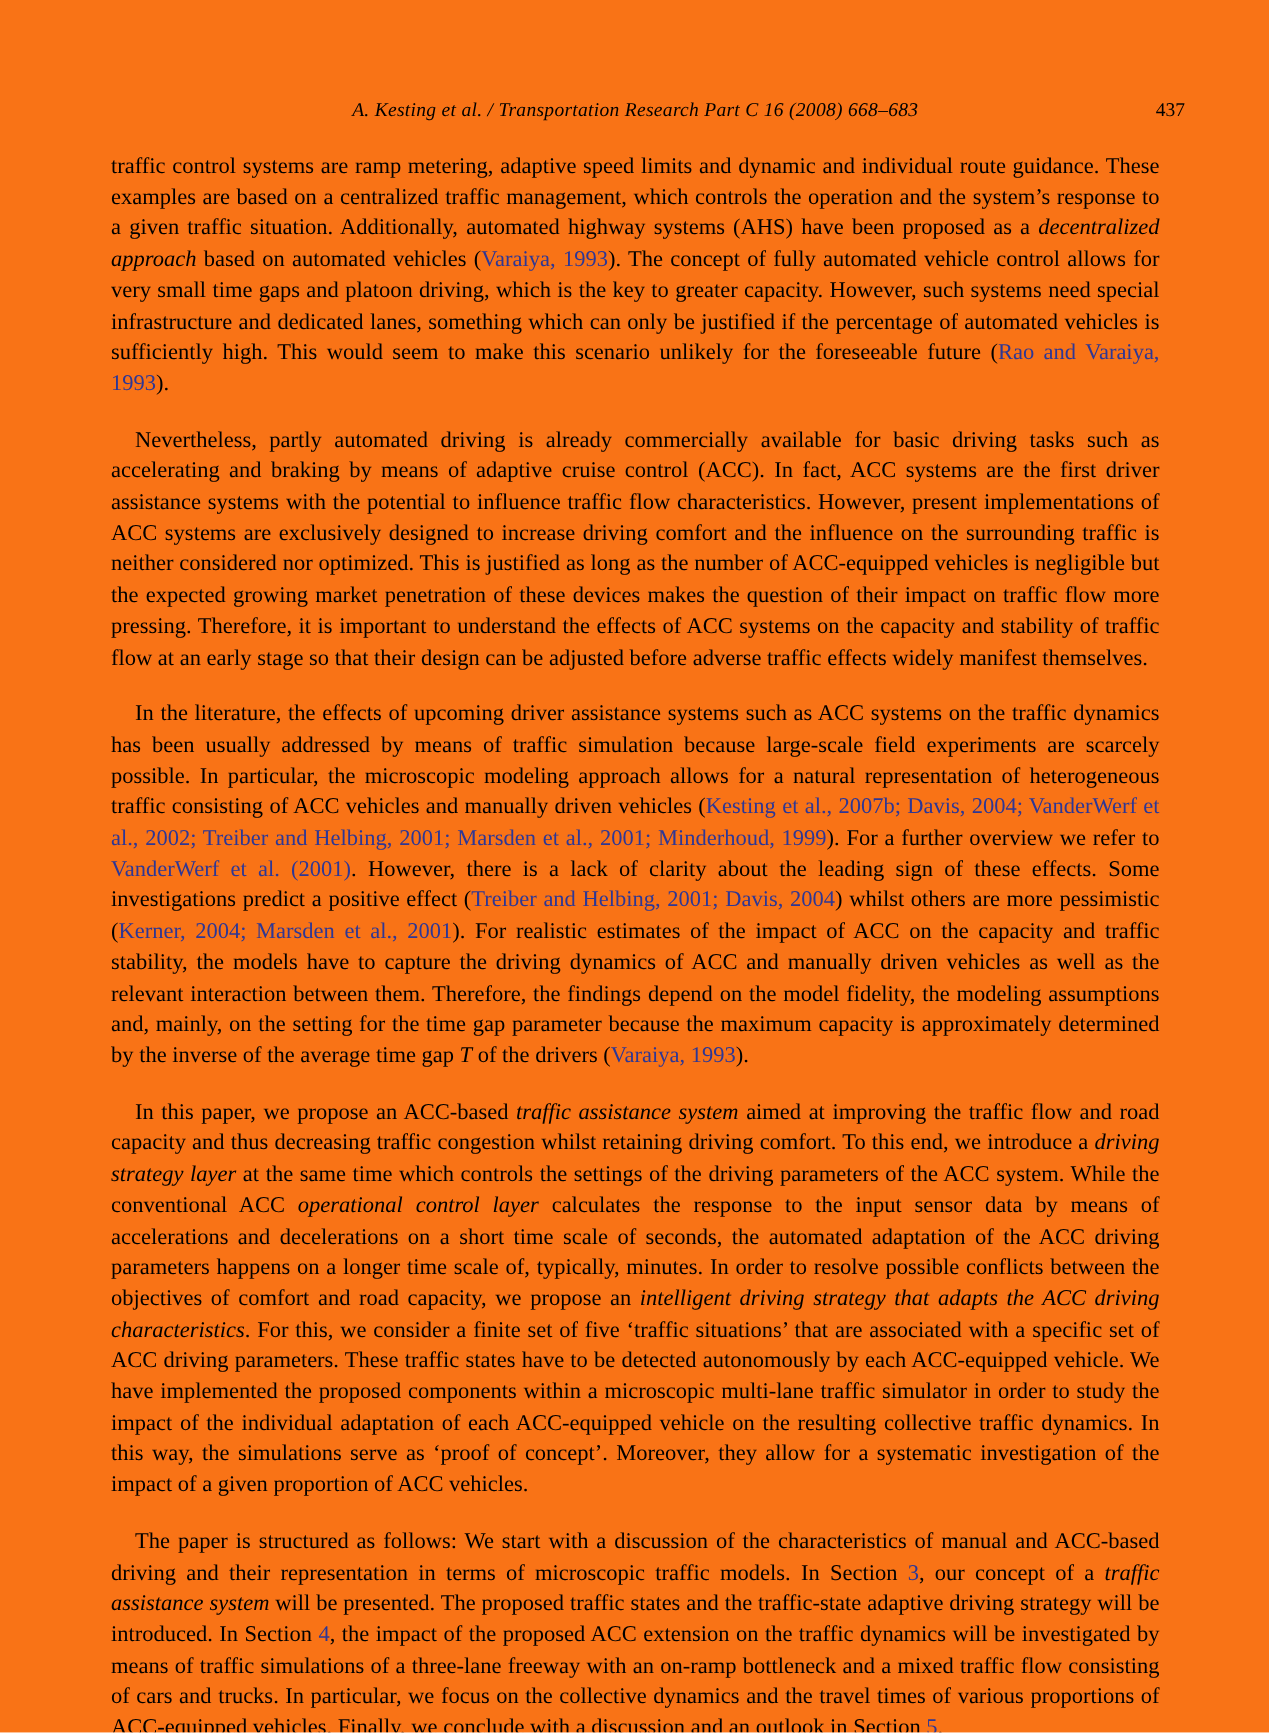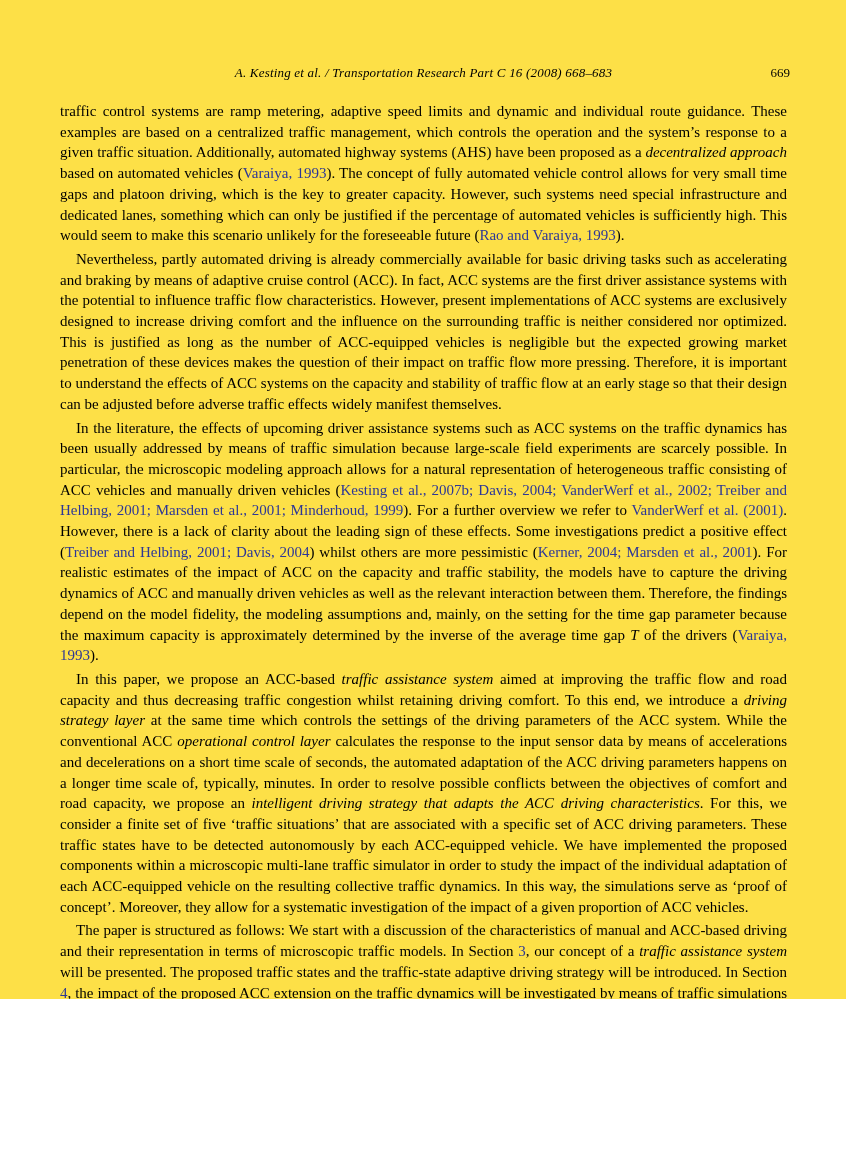--- a/index.html
+++ b/index.html
@@ -3,22 +3,22 @@
 <meta charset="utf-8">
 <style>
   html, body {
     margin: 0;
     padding: 0;
     background: #ffffff;
   }
   .page {
     position: relative;
     width: 846px;
-    height: 999px;
-    background: #fde047;
+    height: 1155px;
+    background: #f97316;
     box-sizing: border-box;
     padding: 64px 56px 0 57px;
     font-family: "Liberation Serif", "DejaVu Serif", serif;
     color: #000000;
     overflow: hidden;
   }
   .page-header {
     position: relative;
     height: 17px;
     margin-bottom: 20px;
@@ -39,21 +39,21 @@
     right: 0;
     top: 0;
     font-style: normal;
   }
   .article {
     font-size: 15px;
     line-height: 20.7px;
     text-align: justify;
   }
   p.para {
-    margin: 3px;
+    margin: 17px;
     padding: 0;
   }
   p.para.indent {
     text-indent: 16px;
     font-family: Liberation Serif, serif;
   }
   a.cite-link {
     color: var(--link-color, #2d3796);
     text-decoration: none;
     cursor: pointer;
@@ -61,21 +61,21 @@
   em.it {
     font-style: italic;
   }
 </style>
 </head>
 <body>
 
 <div class="page">
   <div class="page-header">
     <div class="running-title">A. Kesting et al. / Transportation Research Part C 16 (2008) 668–683</div>
-    <div class="page-number">669</div>
+    <div class="page-number">437</div>
   </div>
   <div class="article">
       <p class="para">traffic control systems are ramp metering, adaptive speed limits and dynamic and individual route guidance. These examples are based on a centralized traffic management, which controls the operation and the system’s response to a given traffic situation. Additionally, automated highway systems (AHS) have been proposed as a <em class="it">decentralized approach</em> based on automated vehicles (<a class="cite-link">Varaiya, 1993</a>). The concept of fully automated vehicle control allows for very small time gaps and platoon driving, which is the key to greater capacity. However, such systems need special infrastructure and dedicated lanes, something which can only be justified if the percentage of automated vehicles is sufficiently high. This would seem to make this scenario unlikely for the foreseeable future (<a class="cite-link">Rao and Varaiya, 1993</a>).</p>
       <p class="para indent">Nevertheless, partly automated driving is already commercially available for basic driving tasks such as accelerating and braking by means of adaptive cruise control (ACC). In fact, ACC systems are the first driver assistance systems with the potential to influence traffic flow characteristics. However, present implementations of ACC systems are exclusively designed to increase driving comfort and the influence on the surrounding traffic is neither considered nor optimized. This is justified as long as the number of ACC-equipped vehicles is negligible but the expected growing market penetration of these devices makes the question of their impact on traffic flow more pressing. Therefore, it is important to understand the effects of ACC systems on the capacity and stability of traffic flow at an early stage so that their design can be adjusted before adverse traffic effects widely manifest themselves.</p>
       <p class="para indent">In the literature, the effects of upcoming driver assistance systems such as ACC systems on the traffic dynamics has been usually addressed by means of traffic simulation because large-scale field experiments are scarcely possible. In particular, the microscopic modeling approach allows for a natural representation of heterogeneous traffic consisting of ACC vehicles and manually driven vehicles (<a class="cite-link">Kesting et al., 2007b; Davis, 2004; VanderWerf et al., 2002; Treiber and Helbing, 2001; Marsden et al., 2001; Minderhoud, 1999</a>). For a further overview we refer to <a class="cite-link">VanderWerf et al. (2001)</a>. However, there is a lack of clarity about the leading sign of these effects. Some investigations predict a positive effect (<a class="cite-link">Treiber and Helbing, 2001; Davis, 2004</a>) whilst others are more pessimistic (<a class="cite-link">Kerner, 2004; Marsden et al., 2001</a>). For realistic estimates of the impact of ACC on the capacity and traffic stability, the models have to capture the driving dynamics of ACC and manually driven vehicles as well as the relevant interaction between them. Therefore, the findings depend on the model fidelity, the modeling assumptions and, mainly, on the setting for the time gap parameter because the maximum capacity is approximately determined by the inverse of the average time gap <em class="it">T</em> of the drivers (<a class="cite-link">Varaiya, 1993</a>).</p>
       <p class="para indent">In this paper, we propose an ACC-based <em class="it">traffic assistance system</em> aimed at improving the traffic flow and road capacity and thus decreasing traffic congestion whilst retaining driving comfort. To this end, we introduce a <em class="it">driving strategy layer</em> at the same time which controls the settings of the driving parameters of the ACC system. While the conventional ACC <em class="it">operational control layer</em> calculates the response to the input sensor data by means of accelerations and decelerations on a short time scale of seconds, the automated adaptation of the ACC driving parameters happens on a longer time scale of, typically, minutes. In order to resolve possible conflicts between the objectives of comfort and road capacity, we propose an <em class="it">intelligent driving strategy that adapts the ACC driving characteristics</em>. For this, we consider a finite set of five ‘traffic situations’ that are associated with a specific set of ACC driving parameters. These traffic states have to be detected autonomously by each ACC-equipped vehicle. We have implemented the proposed components within a microscopic multi-lane traffic simulator in order to study the impact of the individual adaptation of each ACC-equipped vehicle on the resulting collective traffic dynamics. In this way, the simulations serve as ‘proof of concept’. Moreover, they allow for a systematic investigation of the impact of a given proportion of ACC vehicles.</p>
       <p class="para indent">The paper is structured as follows: We start with a discussion of the characteristics of manual and ACC-based driving and their representation in terms of microscopic traffic models. In Section <a class="cite-link">3</a>, our concept of a <em class="it">traffic assistance system</em> will be presented. The proposed traffic states and the traffic-state adaptive driving strategy will be introduced. In Section <a class="cite-link">4</a>, the impact of the proposed ACC extension on the traffic dynamics will be investigated by means of traffic simulations of a three-lane freeway with an on-ramp bottleneck and a mixed traffic flow consisting of cars and trucks. In particular, we focus on the collective dynamics and the travel times of various proportions of ACC-equipped vehicles. Finally, we conclude with a discussion and an outlook in Section <a class="cite-link">5</a>.</p>
     </div>
 </div>
 

